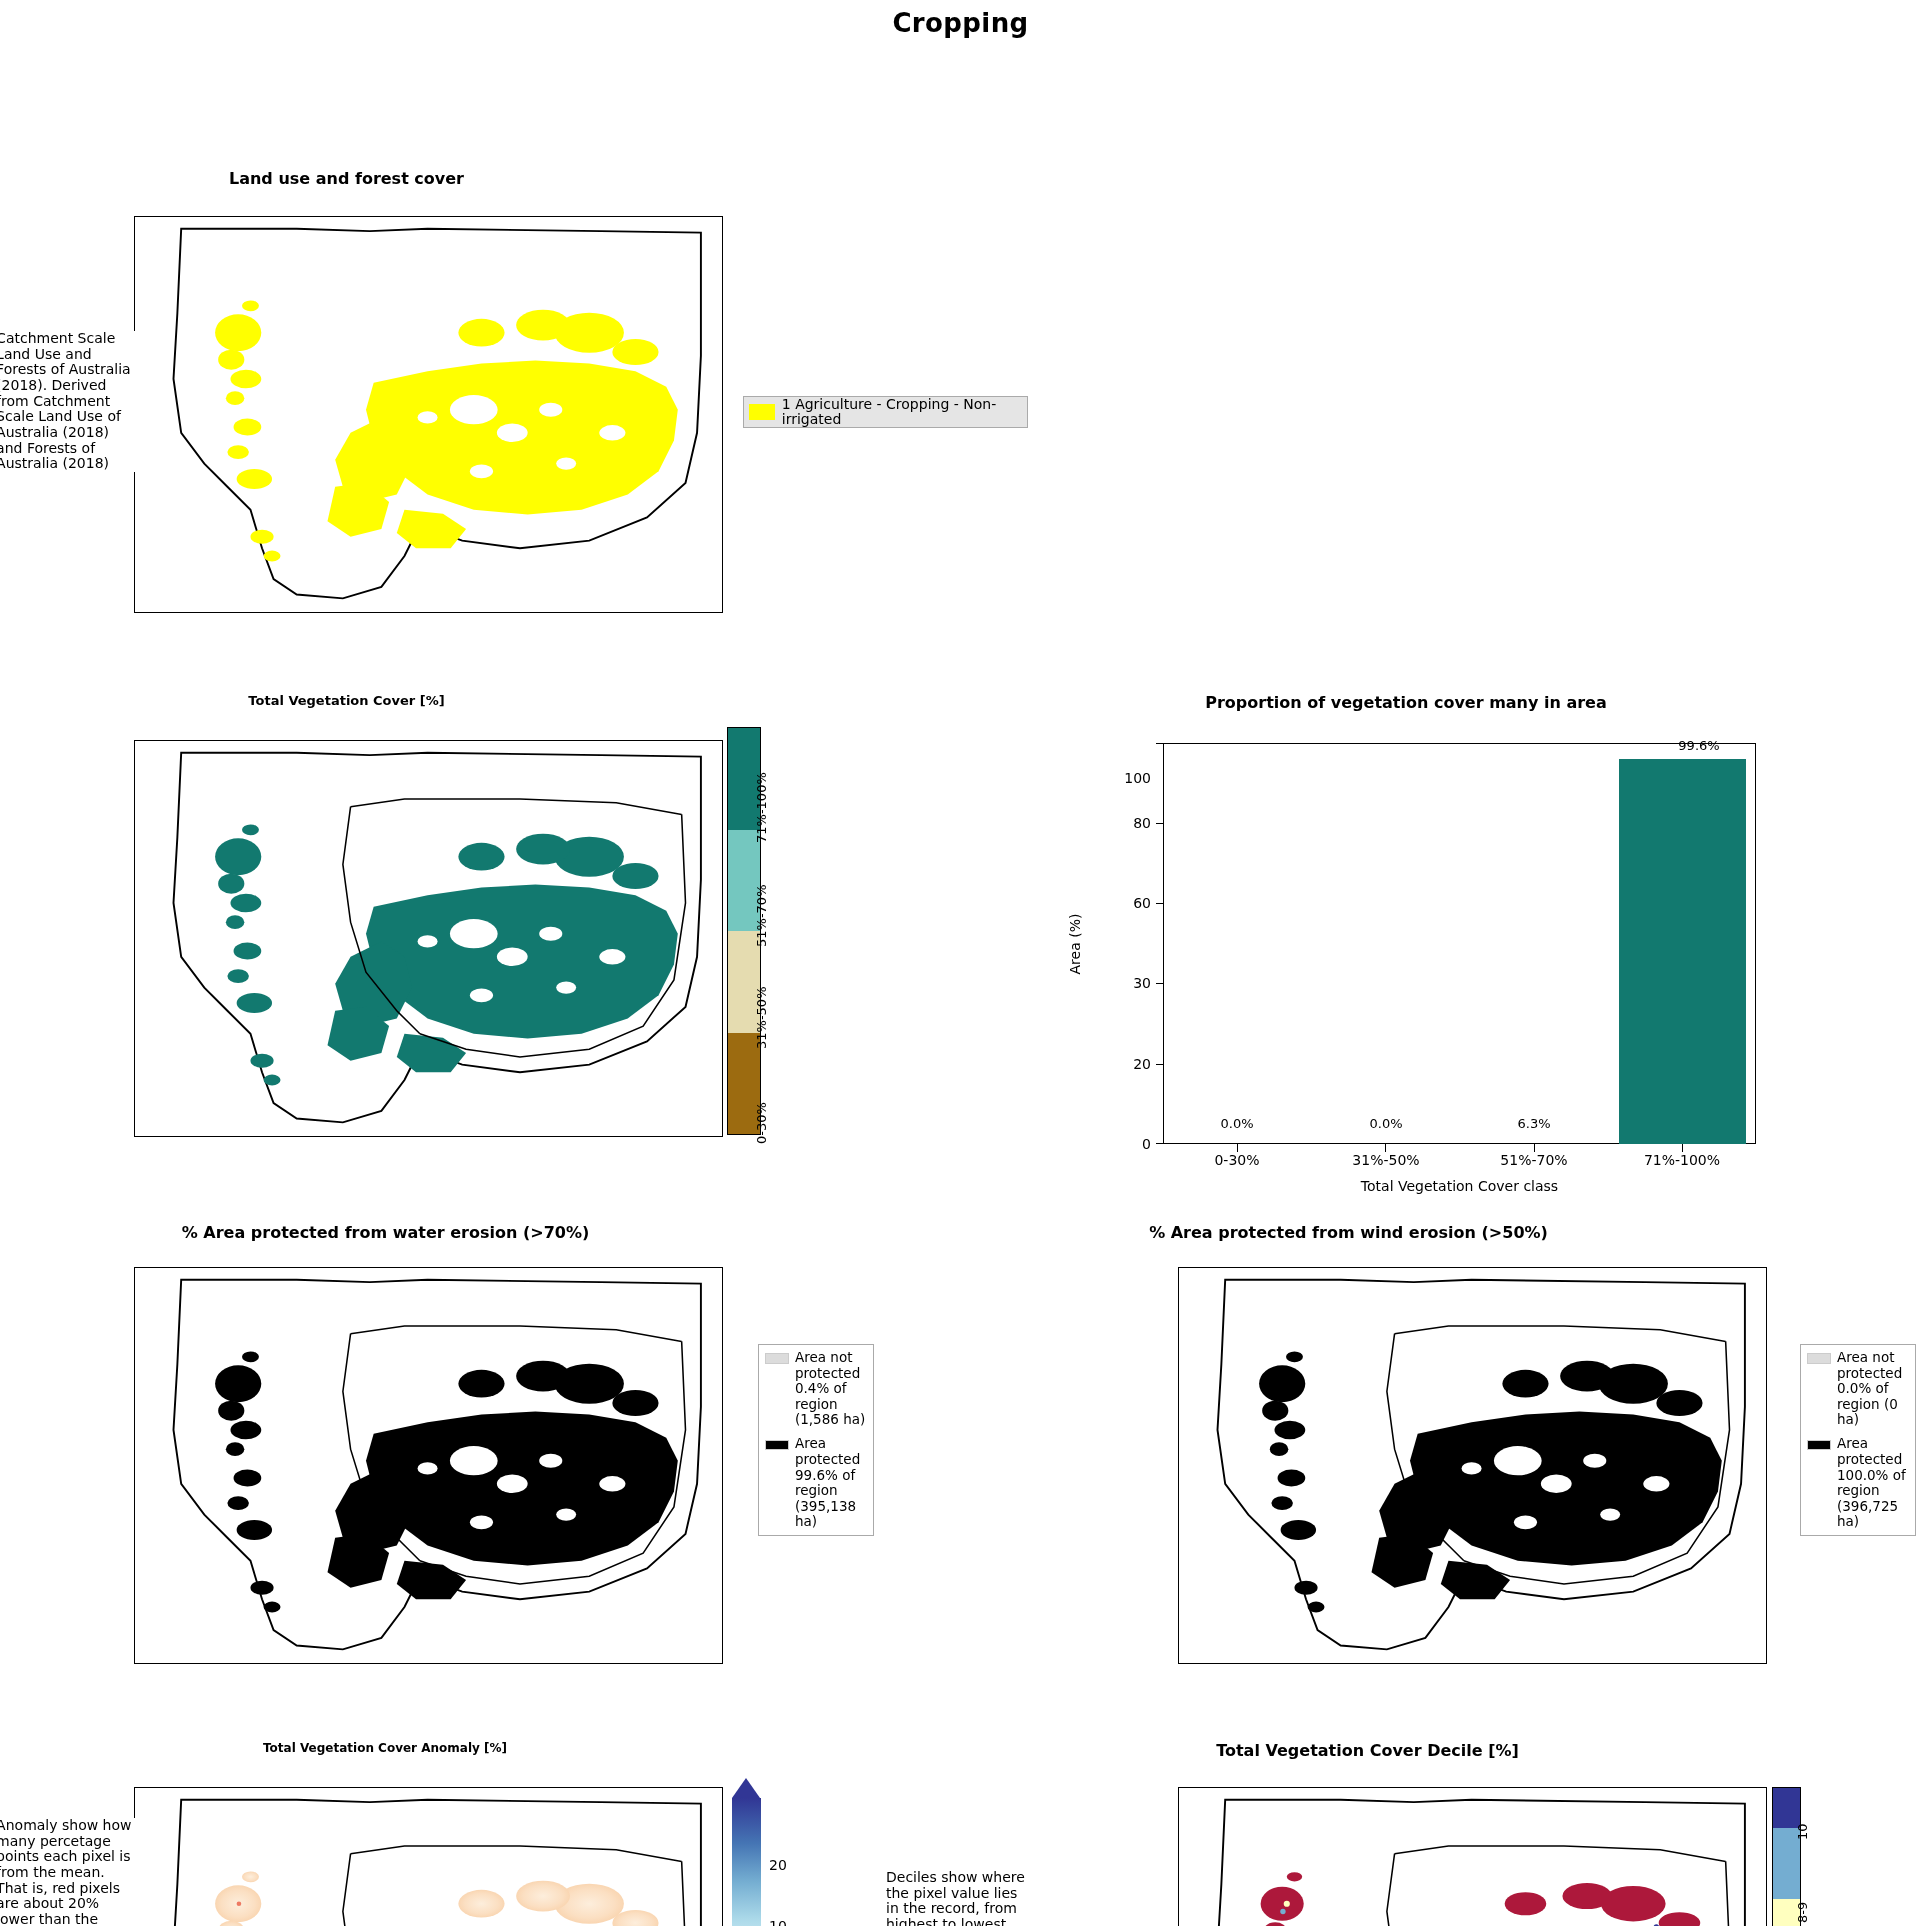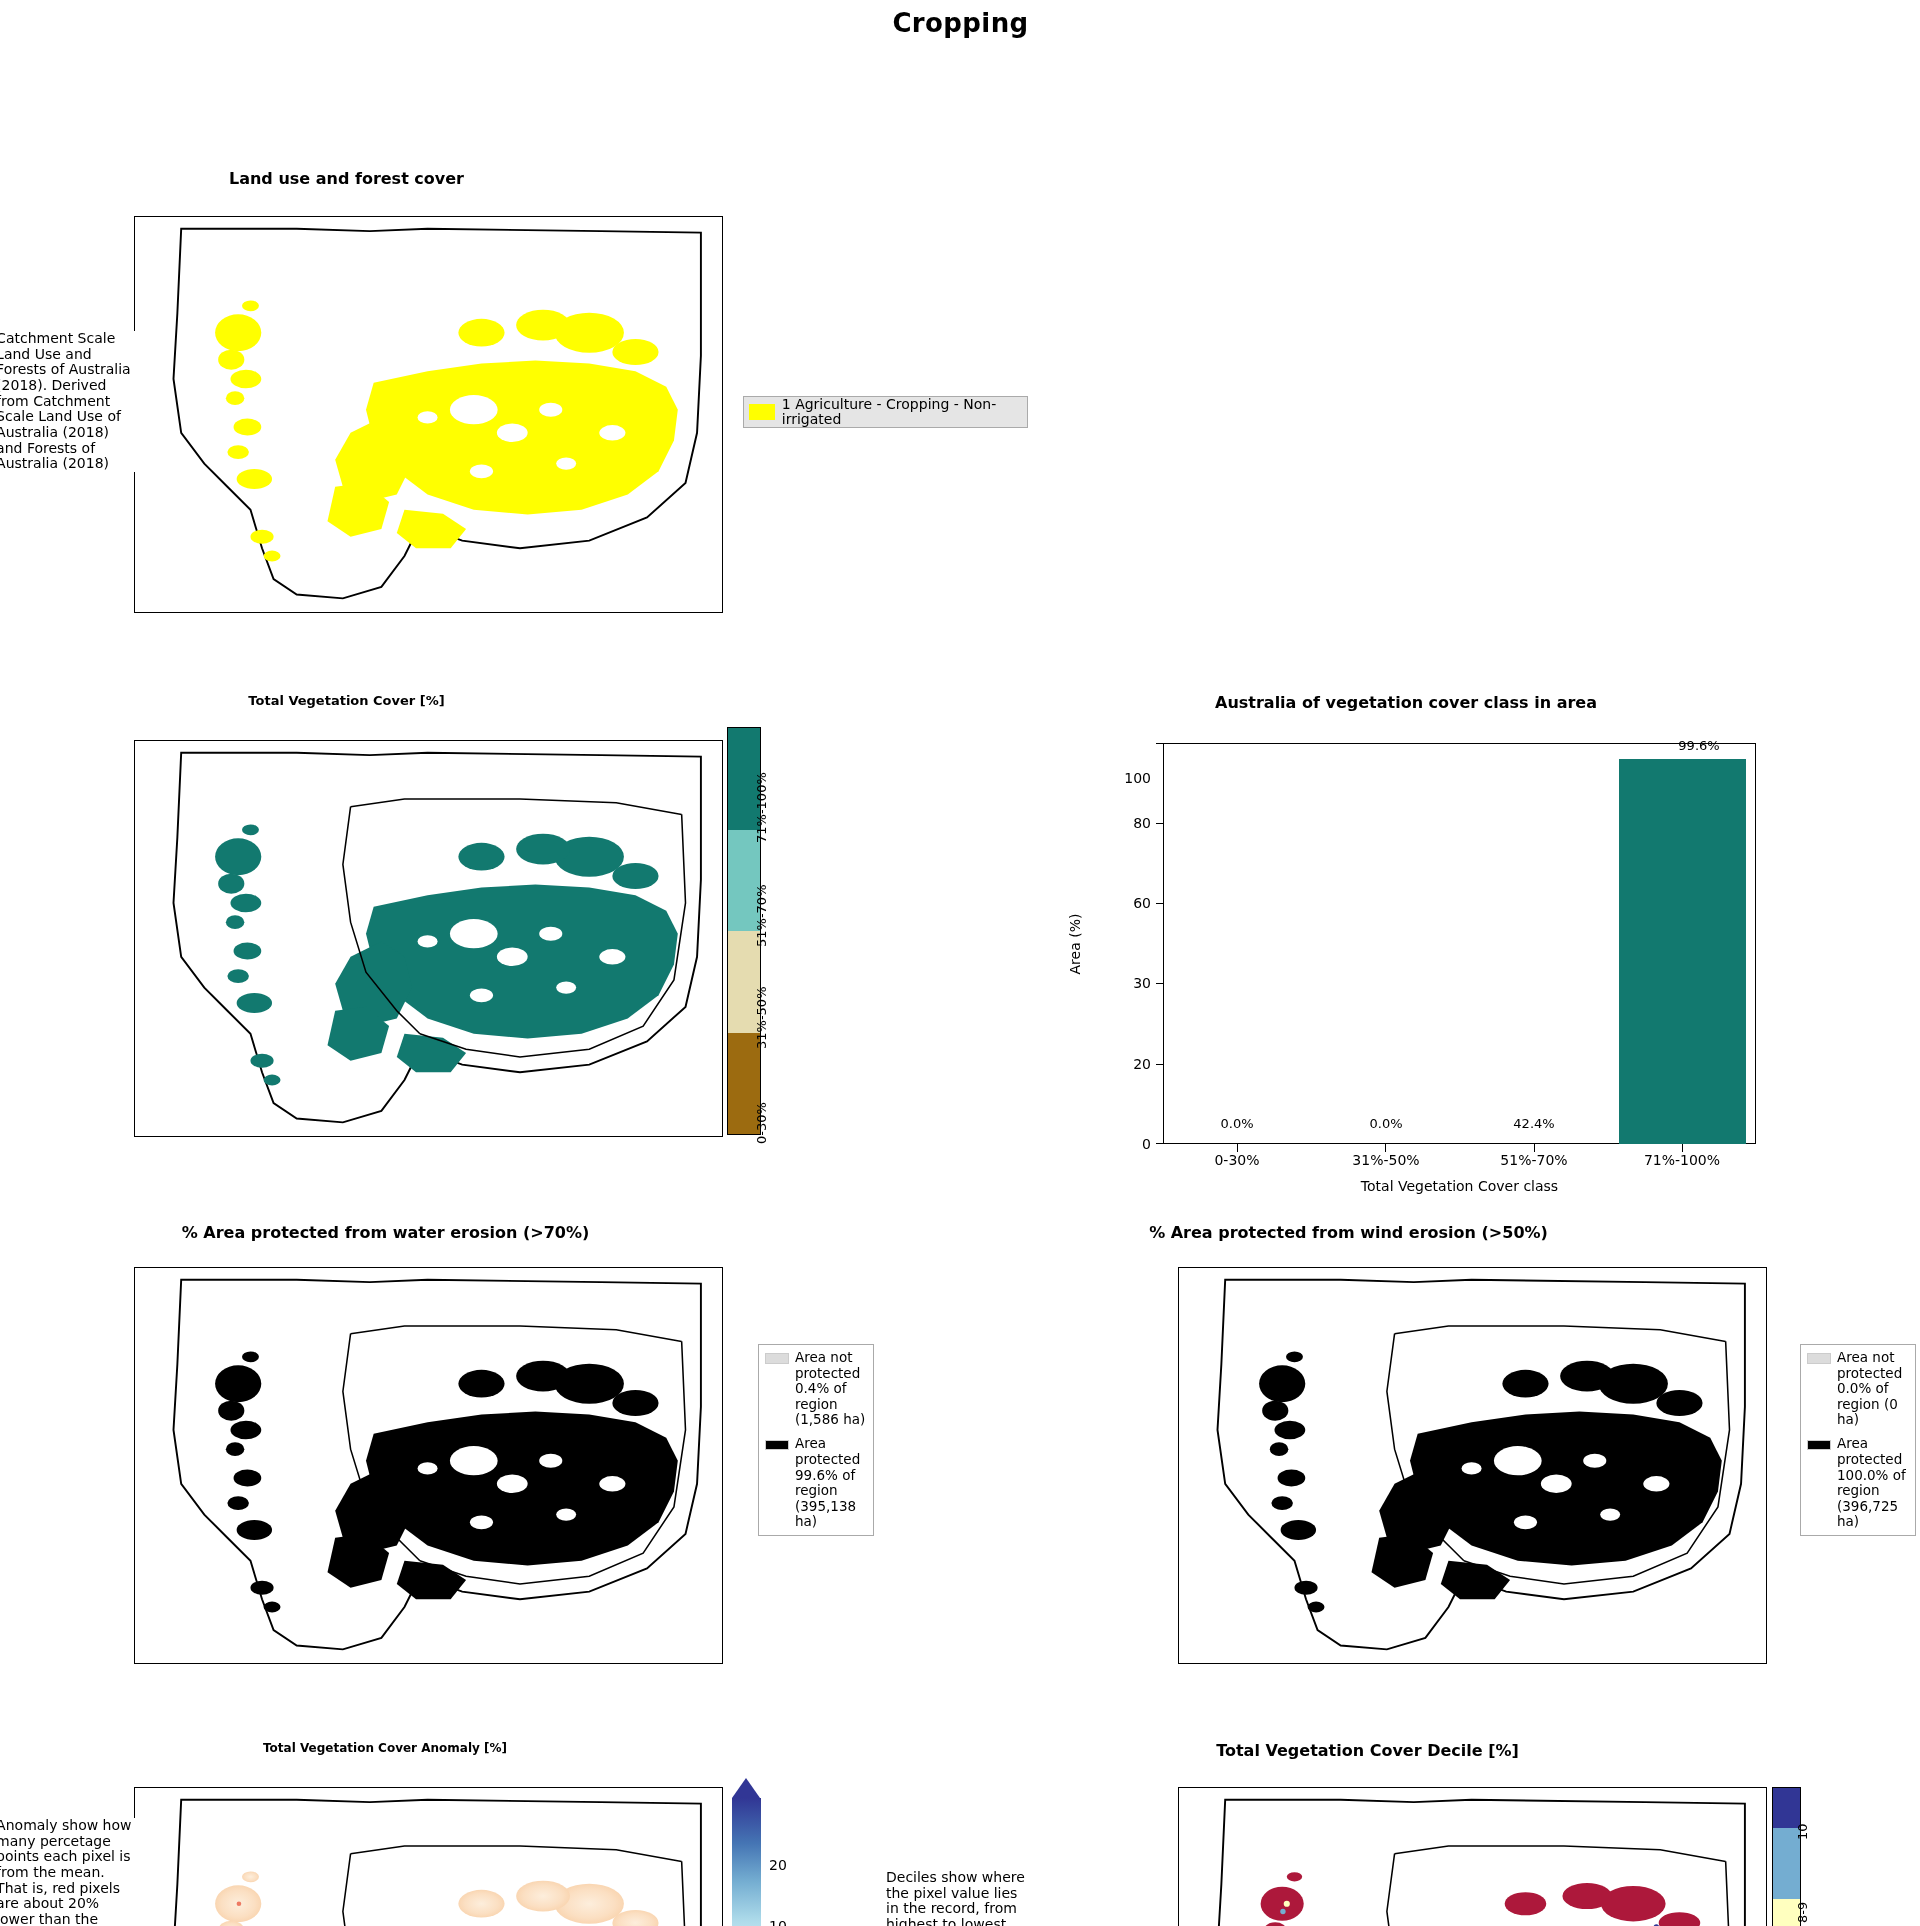--- a/index.html
+++ b/index.html
@@ -165,21 +165,21 @@
     <div class="seg" style="height:25%; background:#e5dcb0;"></div>
     <div class="seg" style="height:25%; background:#9c6b10;"></div>
   </div>
   <div class="cbar-lab" style="left:769px; top:828px;">71%-100%</div>
   <div class="cbar-lab" style="left:769px; top:932px;">51%-70%</div>
   <div class="cbar-lab" style="left:769px; top:1034px;">31%-50%</div>
   <div class="cbar-lab" style="left:769px; top:1129px;">0-30%</div>
 </div>
 
 <div class="panel">
-  <div class="panel-title" style="left:1040px; top:693px; width:732px; font-size:16px;">Australia of vegetation cover class in area</div>
+  <div class="panel-title" style="left:1040px; top:693px; width:732px; font-size:16px;">Proportion of vegetation cover many in area</div>
 
   <div class="mapframe" style="left:1163px; top:743px; width:593px; height:401px; border-width:1.2px;">
   </div>
 
   <div class="ytick-lab" style="left:1109px; top:770px; width:42px;">100</div>
   <div class="ytick-lab" style="left:1109px; top:815px; width:42px;">80</div>
   <div class="ytick-lab" style="left:1109px; top:895px; width:42px;">60</div>
   <div class="ytick-lab" style="left:1109px; top:975px; width:42px;">30</div>
   <div class="ytick-lab" style="left:1109px; top:1056px; width:42px;">20</div>
   <div class="ytick-lab" style="left:1109px; top:1136px; width:42px;">0</div>
@@ -190,21 +190,21 @@
   <div class="axis-tick" style="left:1156px; top:983px; width:7.7px; height:1.2px;"></div>
   <div class="axis-tick" style="left:1156px; top:1064px; width:7.7px; height:1.2px;"></div>
   <div class="axis-tick" style="left:1156px; top:1143px; width:7.7px; height:1.2px;"></div>
 
   <div class="ylabel" style="left:1036px; top:936px; width:77px; text-align:center;">Area (%)</div>
 
   <div class="bar" style="left:1619px; top:759px; width:127px; height:385px;"></div>
 
   <div class="barlab" style="left:1187px; top:1116px; width:100px;">0.0%</div>
   <div class="barlab" style="left:1336px; top:1116px; width:100px;">0.0%</div>
-  <div class="barlab" style="left:1484px; top:1116px; width:100px;">42.4%</div>
+  <div class="barlab" style="left:1484px; top:1116px; width:100px;">6.3%</div>
   <div class="barlab" style="left:1649px; top:738px; width:100px;">99.6%</div>
 
   <div class="xtick-lab" style="left:1187px; top:1152px; width:100px;">0-30%</div>
   <div class="xtick-lab" style="left:1336px; top:1152px; width:100px;">31%-50%</div>
   <div class="xtick-lab" style="left:1484px; top:1152px; width:100px;">51%-70%</div>
   <div class="xtick-lab" style="left:1632px; top:1152px; width:100px;">71%-100%</div>
 
   <div class="axis-tick" style="left:1237px; top:1144px; width:1.2px; height:7.7px;"></div>
   <div class="axis-tick" style="left:1385px; top:1144px; width:1.2px; height:7.7px;"></div>
   <div class="axis-tick" style="left:1534px; top:1144px; width:1.2px; height:7.7px;"></div>

